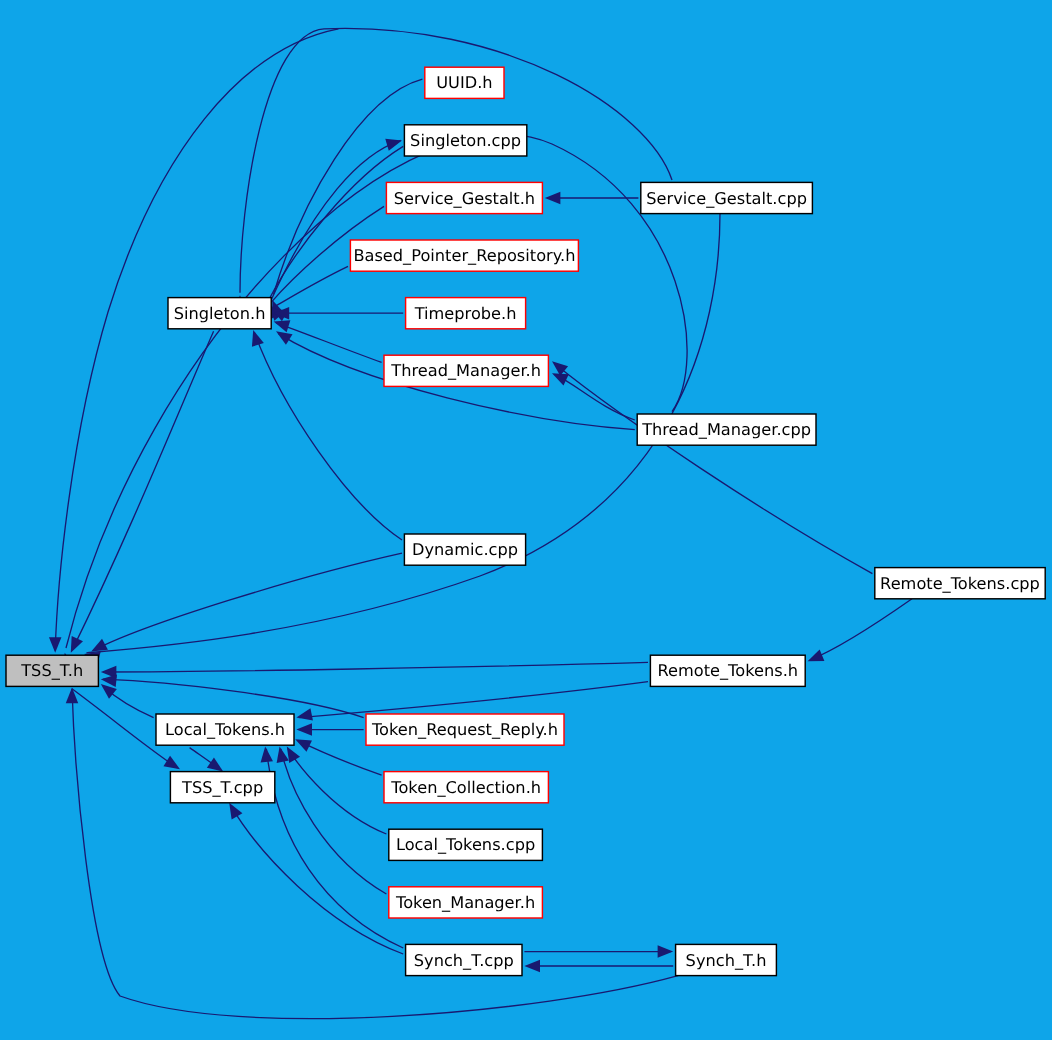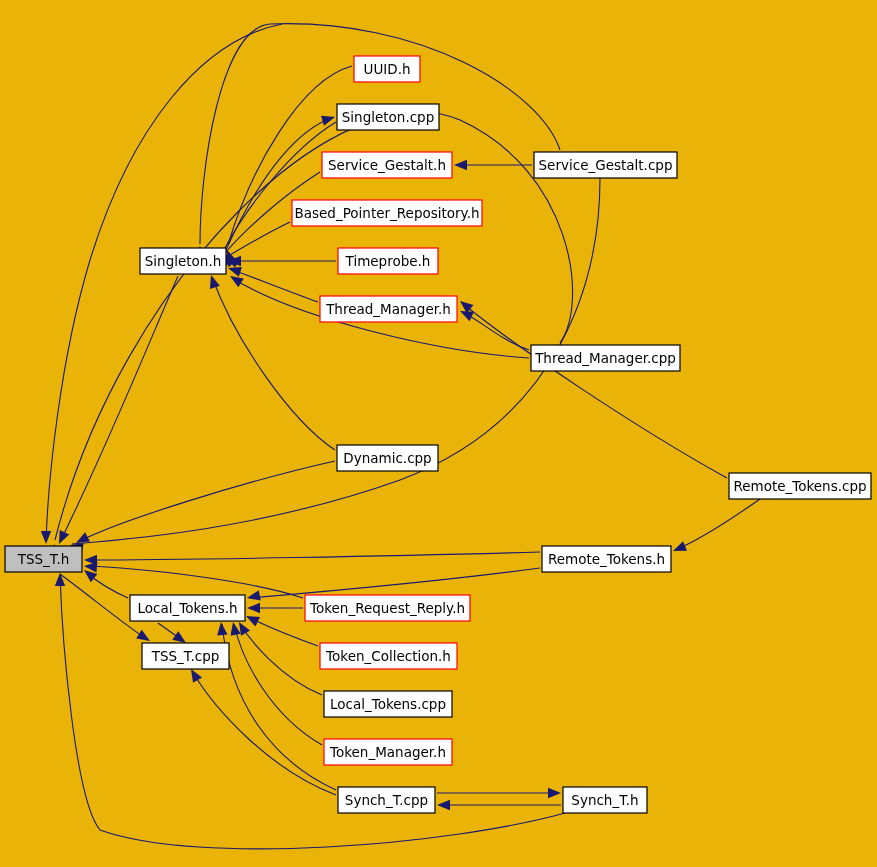--- a/index.html
+++ b/index.html
@@ -4,21 +4,21 @@
 <style>
   html, body {
     margin: 0;
     padding: 0;
     background: #ffffff;
   }
   #graph-root {
     position: relative;
     width: 877px;
     height: 867px;
-    background: #eab308;
+    background: #0ea5e9;
     font-family: "DejaVu Sans", "Liberation Sans", sans-serif;
     overflow: hidden;
   }
   svg#graph-canvas {
     position: absolute;
     top: 0; left: 0;
     width: 877px;
     height: 867px;
   }
   .node-rect {

